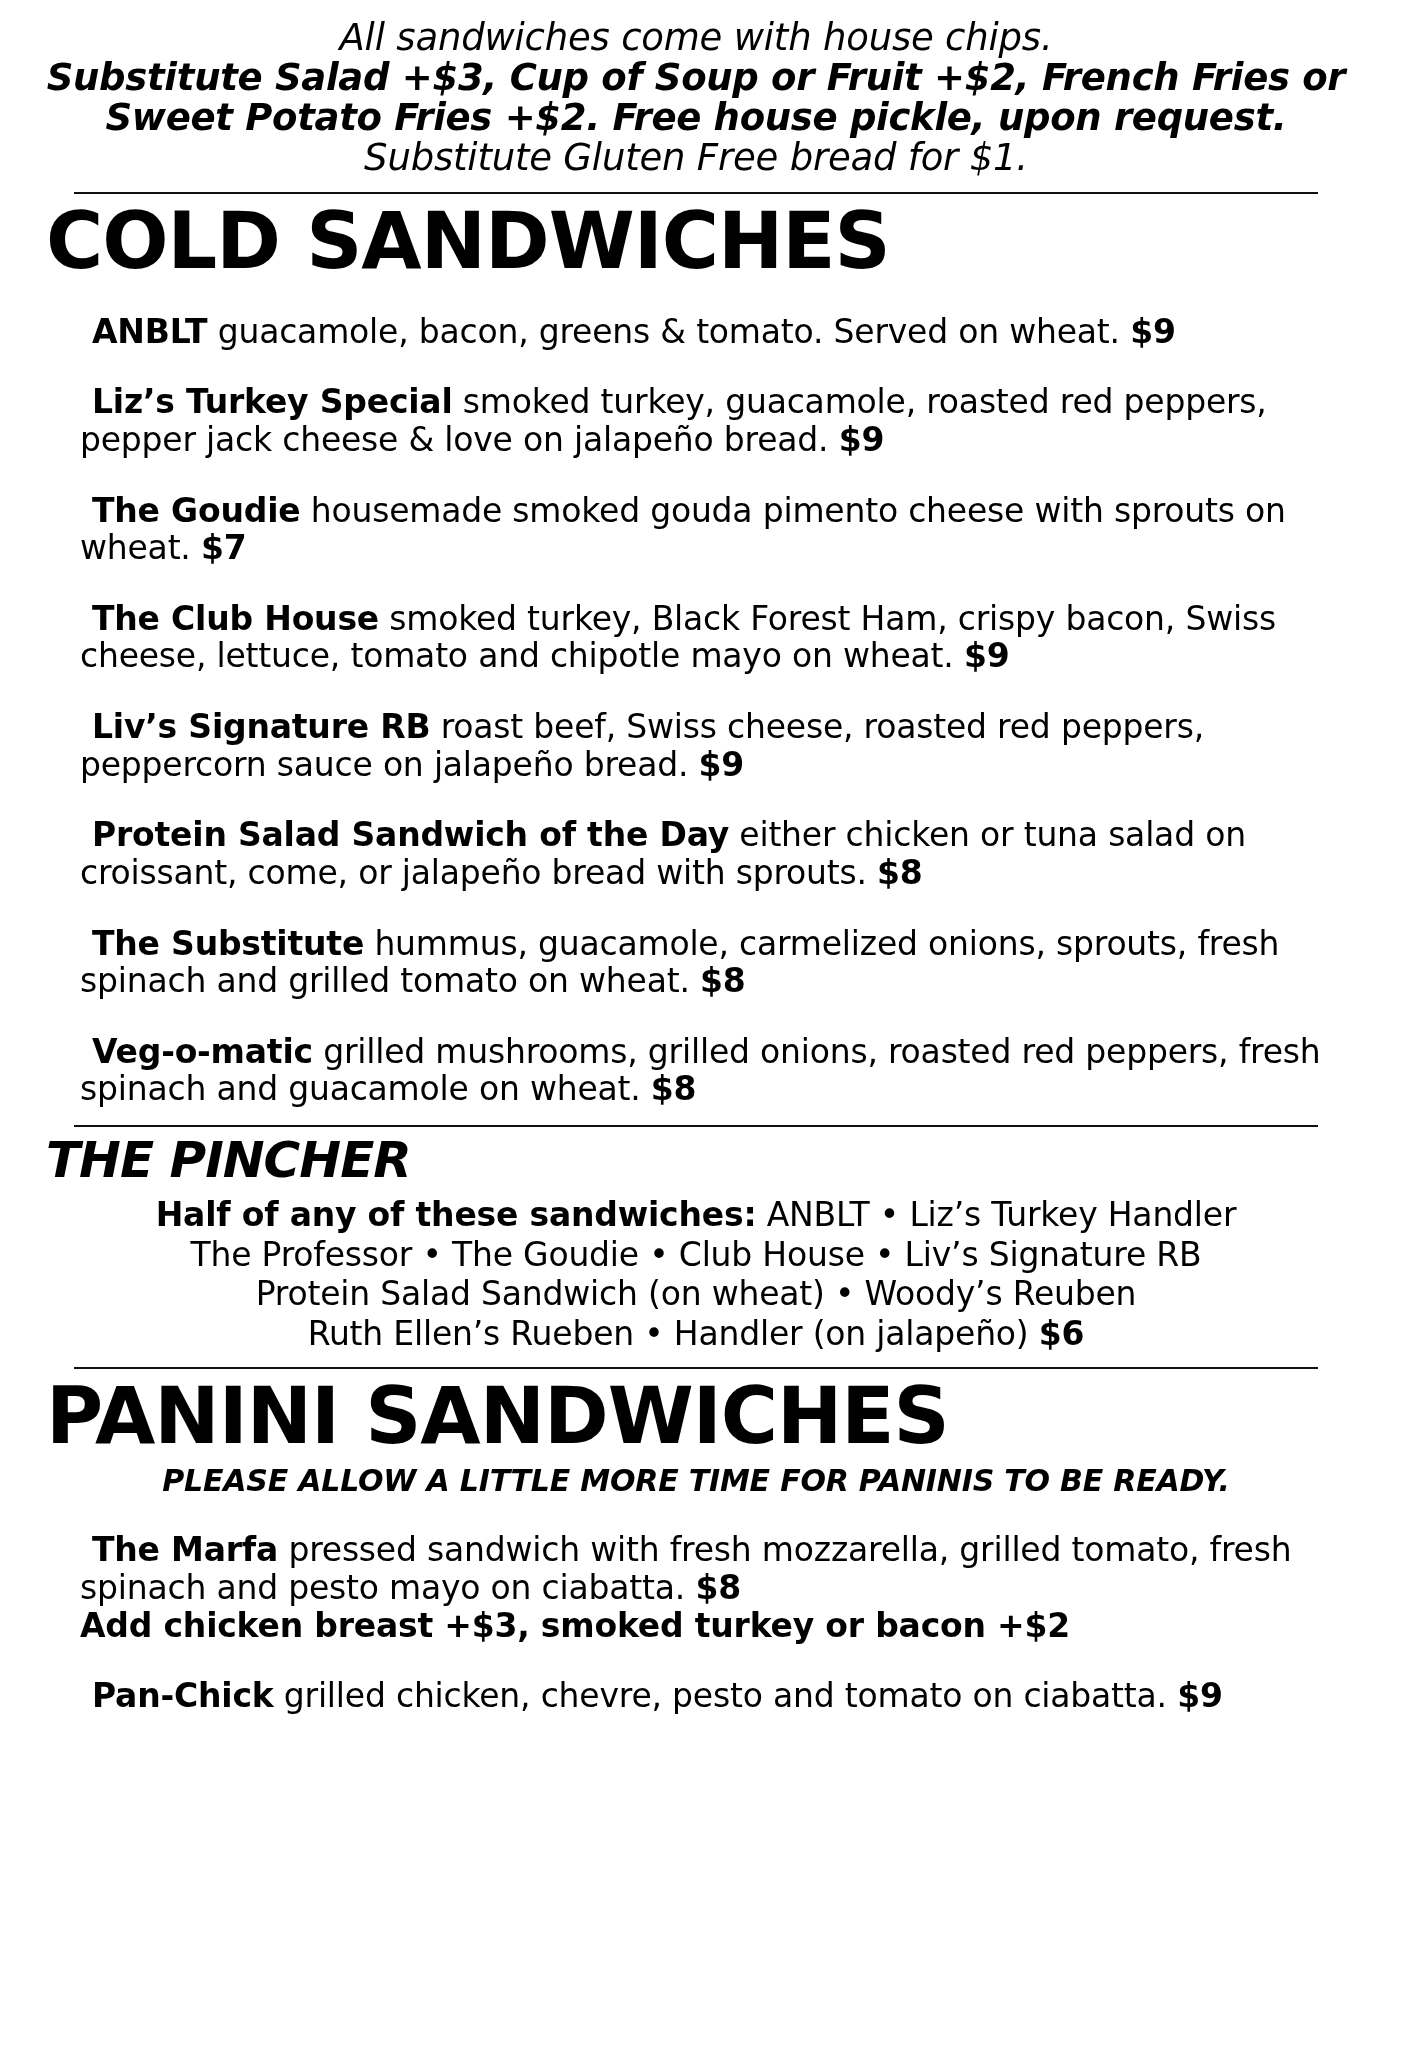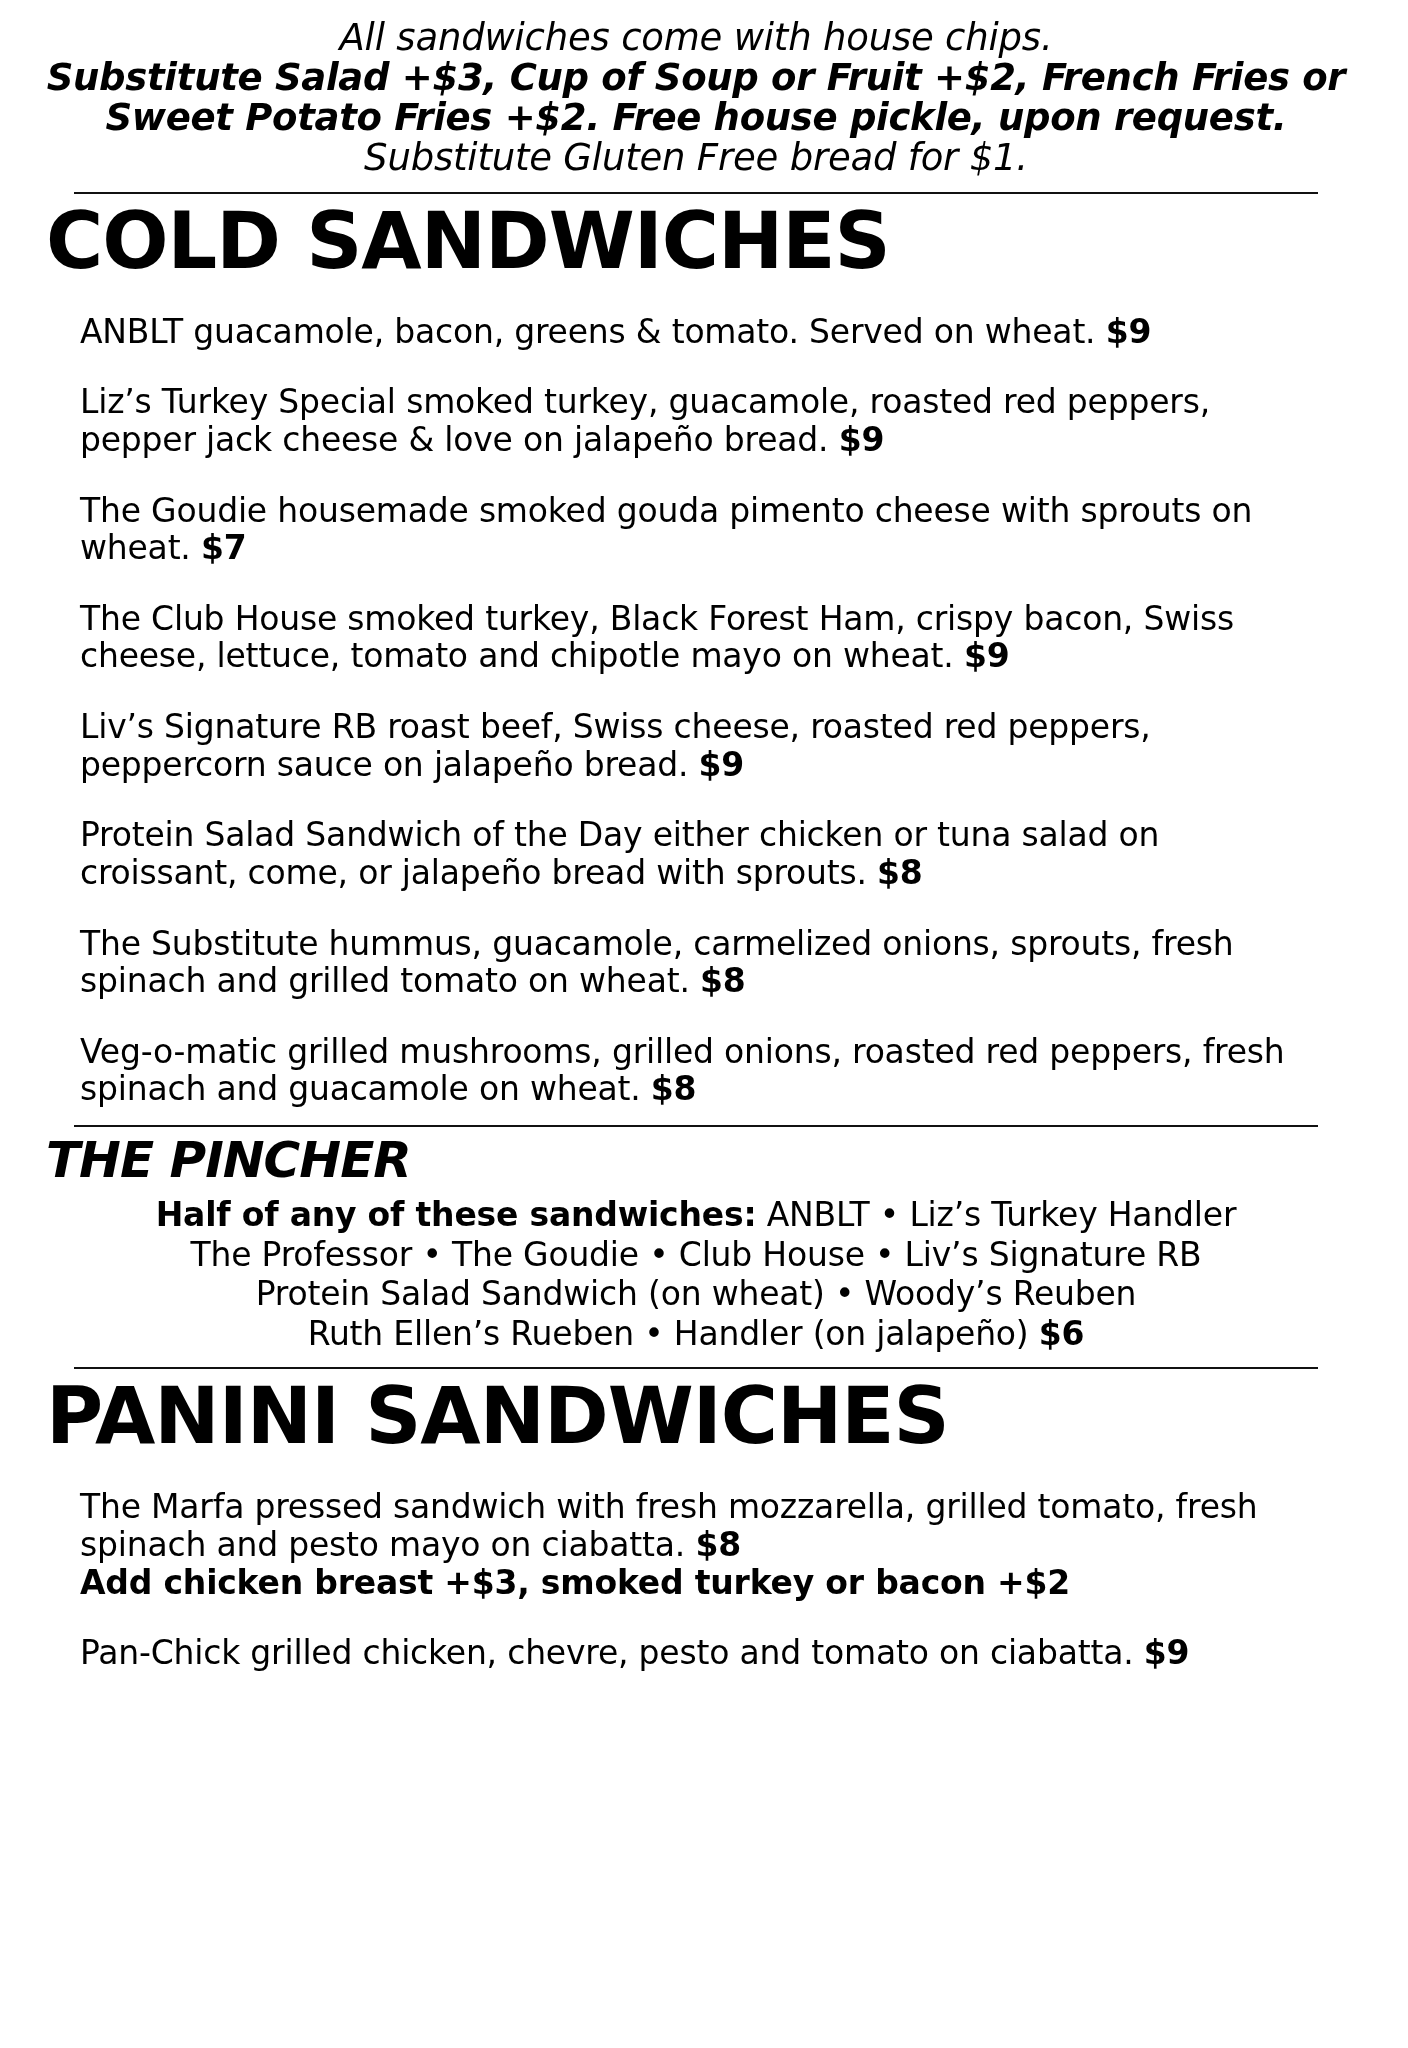--- a/index.html
+++ b/index.html
@@ -74,21 +74,22 @@
   .items {
     padding: 0 24px 0 34px;
   }
   .item {
     font-size: 33px;
     line-height: 1.14;
     margin-bottom: 17px;
     letter-spacing: -0.2px;
   }
   .item .name {
-    font-weight: 400;
+    font-weight: 700;
+    margin-left: 12px;
   }
   .item .desc {
     font-weight: 400;
   }
   .item .price {
     font-weight: 700;
     white-space: nowrap;
   }
   .item .addon {
     display: block;
@@ -147,19 +148,20 @@
   <div class="pincher-lines">
     <span class="pincher-line"><span class="lead">Half of any of these sandwiches:</span><span>  ANBLT • Liz’s Turkey Handler</span></span>
     <span class="pincher-line">The Professor • The Goudie • Club House • Liv’s Signature RB</span>
     <span class="pincher-line">Protein Salad Sandwich (on wheat) • Woody’s Reuben</span>
     <span class="pincher-line"><span>Ruth Ellen’s Rueben • Handler (on jalapeño) </span><span class="price">$6</span></span>
   </div>
 
   <hr class="rule">
 
   <h1 class="section-title big">PANINI SANDWICHES</h1>
+  <div class="section-sub">PLEASE ALLOW A LITTLE MORE TIME FOR PANINIS TO BE READY.</div>
 
   <div class="items">
     <p class="item"><span class="name">The Marfa</span><span class="desc"> pressed sandwich with fresh mozzarella, grilled tomato, fresh spinach and pesto mayo on ciabatta. </span><span class="price">$8</span><span class="addon">Add chicken breast +$3, smoked turkey or bacon +$2</span></p>
     <p class="item"><span class="name">Pan-Chick</span><span class="desc"> grilled chicken, chevre, pesto and tomato on ciabatta. </span><span class="price">$9</span></p>
   </div>
 
 </div>
 
 </body></html>

